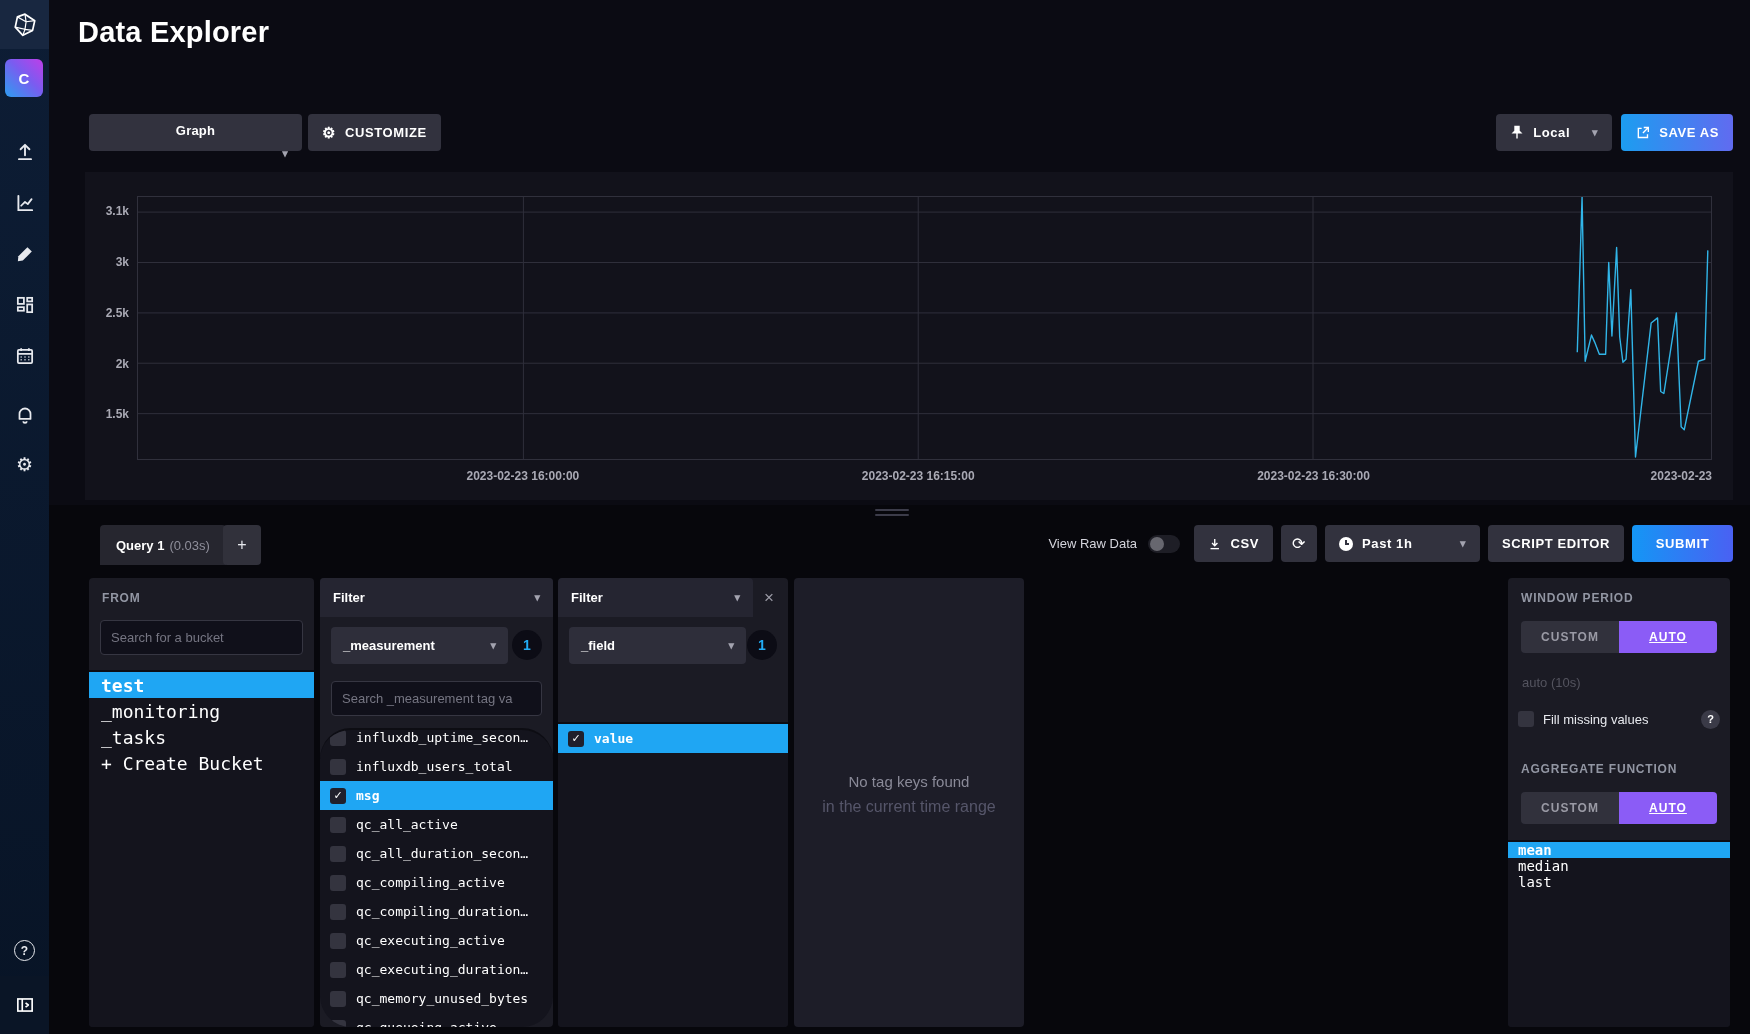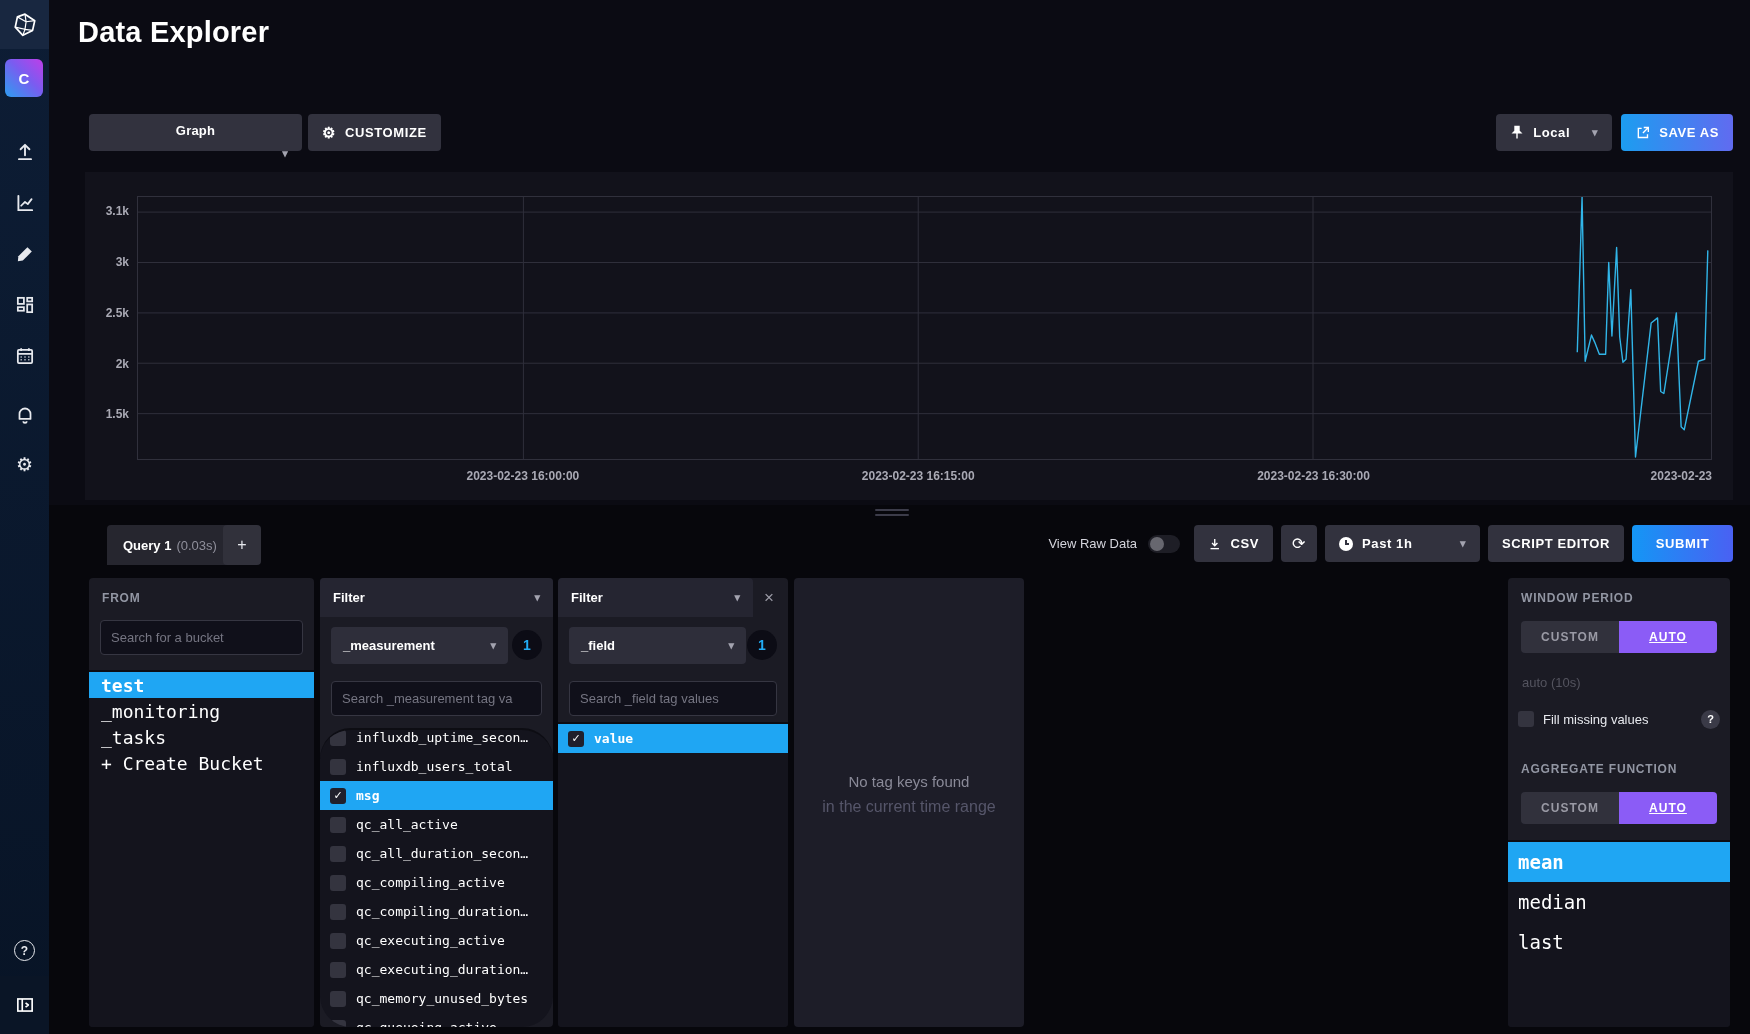--- a/index.html
+++ b/index.html
@@ -44,21 +44,21 @@
   .grid { stroke:#2F2F3B; stroke-width:1; }
   .ytick { position:absolute; width:44px; text-align:right; font-size:12px; font-weight:bold; color:#A9A9B4; }
   .xtick { position:absolute; font-size:12px; font-weight:bold; color:#A9A9B4; white-space:nowrap; transform:translateX(-50%); }
   .xtick.last { transform:translateX(-100%); }
 
   
   .bottom-section { position:absolute; left:0; top:505px; width:1750px; height:529px; background:#07070C; }
   .drag-handle { position:absolute; left:875px; top:509px; cursor:row-resize; }
   .drag-handle i { display:block; width:34px; height:2px; background:#3C3C4A; border-radius:1px; margin-bottom:3px; }
 
-  .query-tab { position:absolute; left:107px; top:525px; height:40px; background:#26262F; border-radius:4px 4px 0 0;
+  .query-tab { position:absolute; left:100px; top:525px; height:40px; background:#26262F; border-radius:4px 4px 0 0;
     display:flex; align-items:center; padding:0 16px; gap:5px; font-size:13px; cursor:pointer; }
   .query-tab b { font-weight:bold; }
   .query-tab span { color:#8F8F9B; }
   .add-query { position:absolute; left:223px; top:525px; width:38px; height:40px; background:#31313B; border-radius:4px;
     display:flex; align-items:center; justify-content:center; font-size:16px; color:#E7E9EE; cursor:pointer; }
 
   .query-controls { position:absolute; right:17px; top:525px; height:37px; display:flex; gap:8px; align-items:center; }
   .raw-label { font-size:13px; color:#D4D4DC; margin-right:3px; }
   .toggle { width:32px; height:18px; background:#1E1E26; border-radius:9px; position:relative; cursor:pointer; margin-right:6px; }
   .toggle .knob { position:absolute; left:2px; top:2px; width:14px; height:14px; border-radius:50%; background:#67676F; }
@@ -122,21 +122,21 @@
   .seg .opt.on { background:#8b5cf6; color:#fff;text-decoration:underline; }
   .seg1 { top:43px; } 
   .auto-val { position:absolute; left:14px; top:97px; color:#54545F; font-size:13px; }
   .fill-row { position:absolute; left:10px; top:131px; right:10px; height:20px; display:flex; align-items:center; gap:9px; font-size:13px; color:#E7E9EE; }
   .fill-row .cb { cursor:pointer; }
   .qmark { margin-left:auto; width:19px; height:19px; border-radius:50%; background:#3A3A47; color:#fff; font-size:11px; font-weight:bold;
     display:flex; align-items:center; justify-content:center; cursor:pointer; }
   .agg-title { position:absolute; left:13px; top:184px; }
   .seg2 { top:214px; }
   .agg-list { top:262px; }
-  .arow { height:40px; display:flex; align-items:center; padding:0 10px; font-size:19px; cursor:pointer; }
+  .arow { height:16px; display:flex; align-items:center; padding:0 10px; font-size:14px; cursor:pointer; }
   .arow.sel { background:#1FA6F3; font-weight:bold; }
 
   svg.ic { display:block; }
 </style>
 </head>
 <body>
 
 <nav class="sidebar">
   <div class="logo-tile">
     <svg class="ic" width="26" height="26" viewBox="0 0 24 24">
@@ -386,21 +386,20 @@
   <div class="filter-head narrow">
     <span>Filter</span>
     <span class="caret">▾</span>
   </div>
   <div class="close-x">×</div>
   <div class="key-dd">
     <span>_field</span>
     <span class="caret">▾</span>
   </div>
   <div class="count-badge f2-badge">1</div>
-  <input class="search-input filter-search f2-search" placeholder="Search _field tag values" style="">
   <div class="list-area" style="top:144px;">
     <div class="crow sel">
         <span class="cb checked">
           <span class="ck">✓</span>
         </span>
         <span class="lbl mono">value</span>
       </div>
   </div>
 </div>
 

